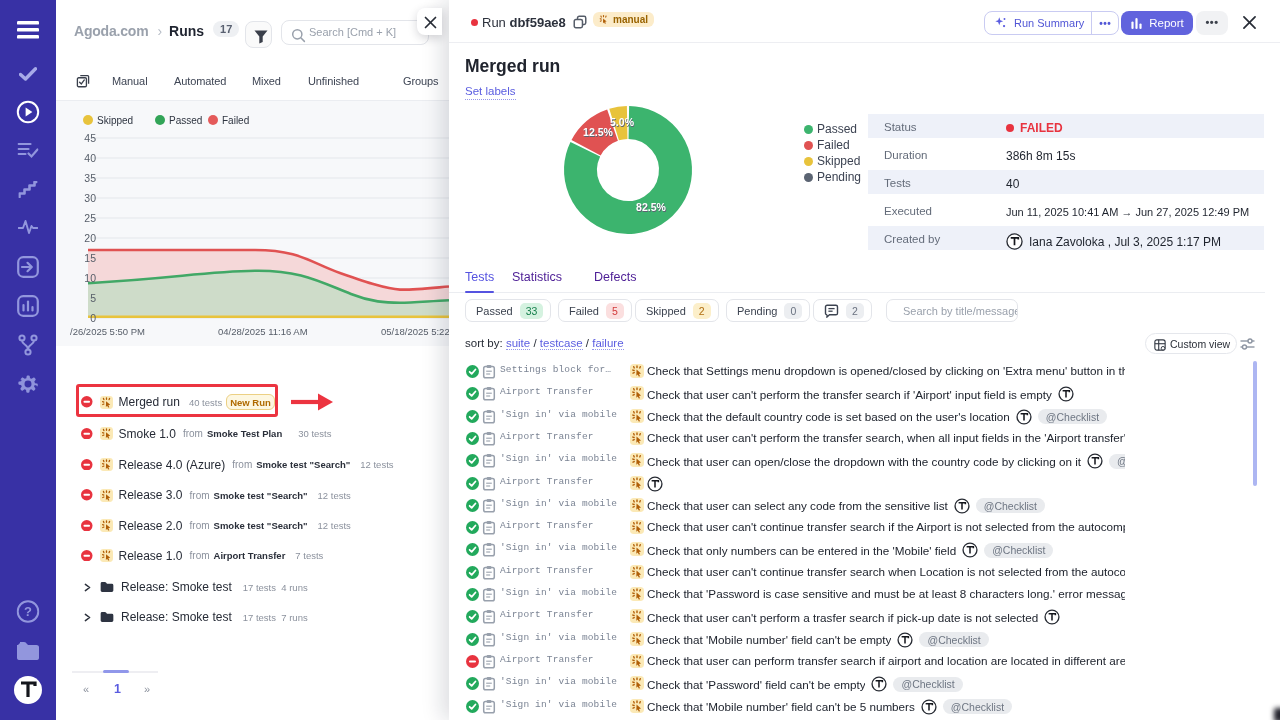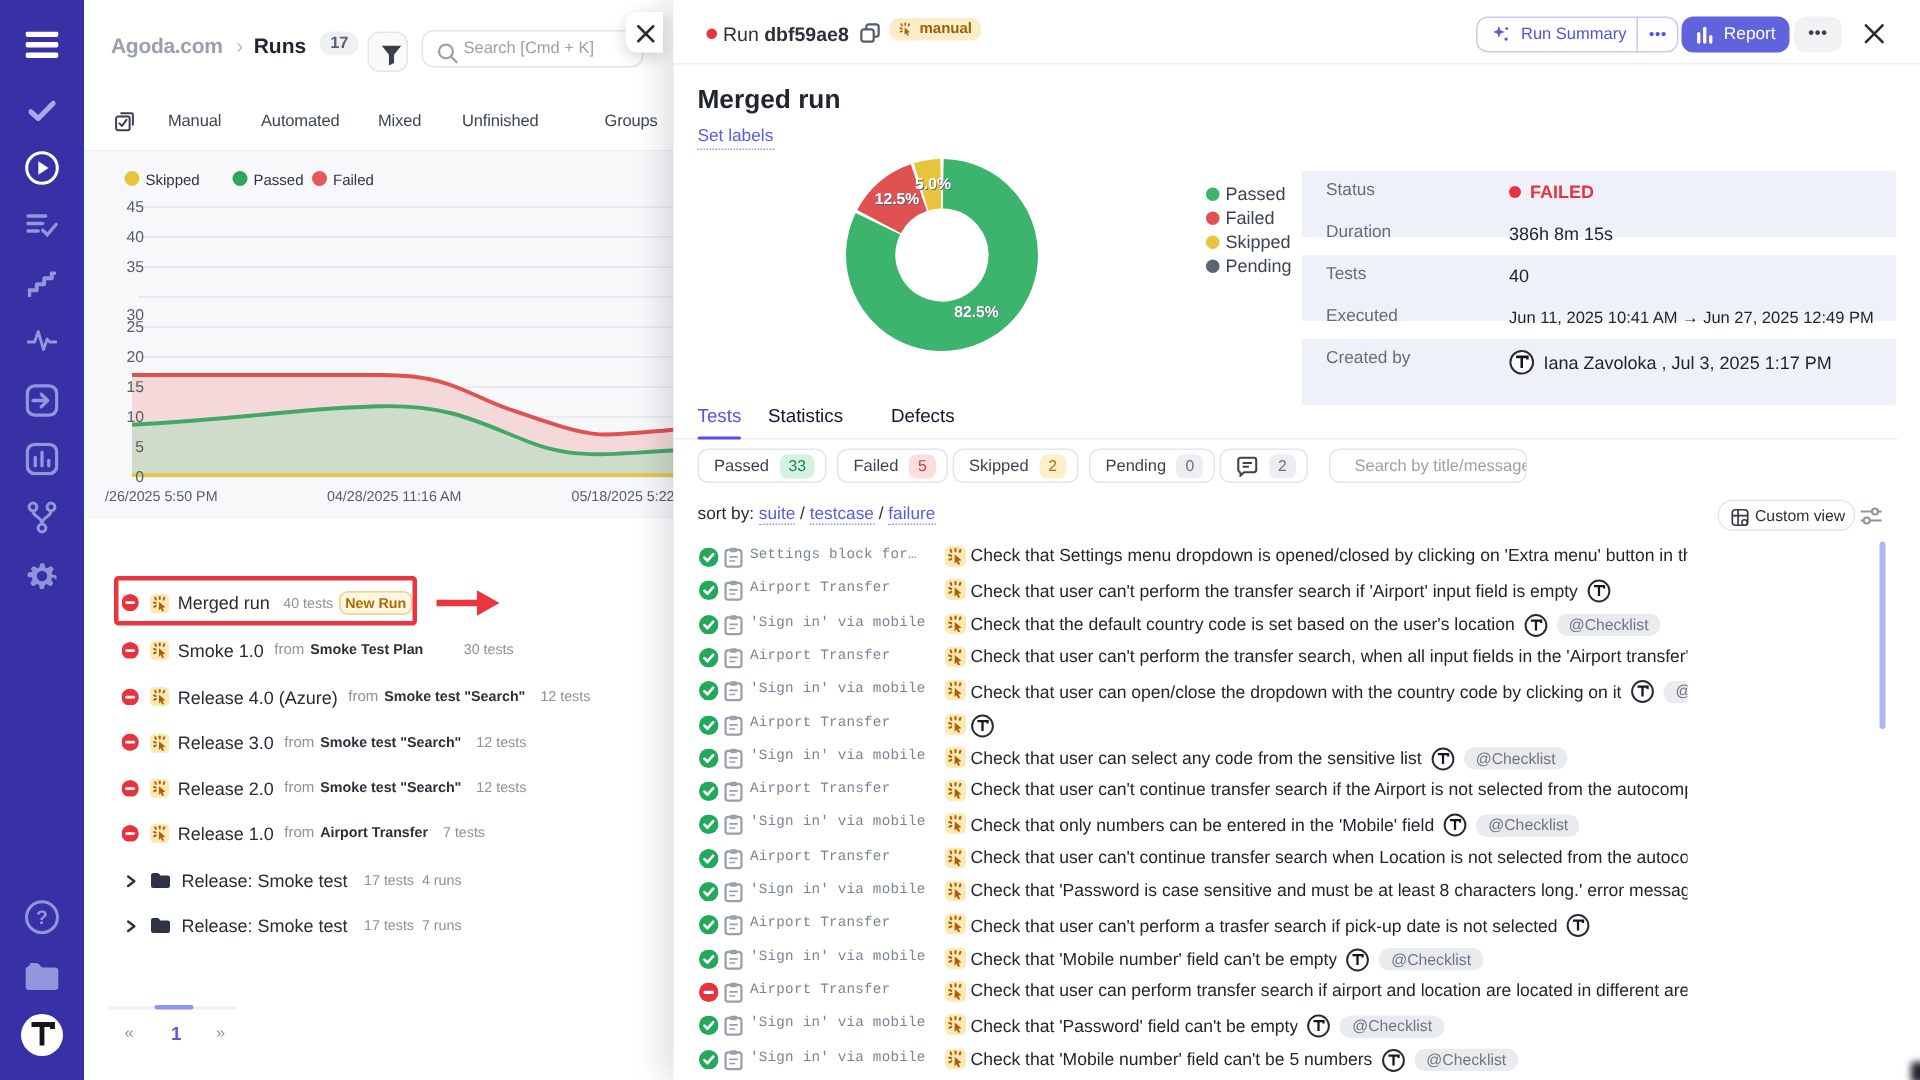--- a/index.html
+++ b/index.html
@@ -38,26 +38,26 @@
 
 #annrect { position:absolute; left:76px; top:384px; width:202px; height:33px; border:3px solid #ec3440; border-radius:3px; z-index:40; }
 
 #drawer { position:absolute; left:449px; top:0; width:831px; height:720px; background:#fff; box-shadow:-7px 0 20px rgba(15,23,42,.14); z-index:20; }
 #dhead { position:absolute; left:0; top:0; width:100%; height:43px; border-bottom:1px solid #edeef2; background:#fff; }
 .bdg-manual { display:inline-flex; align-items:center; gap:4px; background:#fcecca; border-radius:6px; padding:2px 6px 2px 5px; color:#9a6402; font-weight:700; font-size:10px; }
 #runsum { position:absolute; left:535px; top:11px; height:24px; border:1px solid #c9cbf2; border-radius:8px; display:flex; align-items:center; background:#fff; }
 #repbtn { position:absolute; left:672px; top:11px; height:24px; width:72px; background:#6163dd; border-radius:8px; color:#fff; font-size:11.5px; font-weight:400; display:flex; align-items:center; justify-content:center; gap:6px; }
 #dots2 { position:absolute; left:747px; top:11px; width:32px; height:24px; background:#f1f2f4; border-radius:8px; color:#3c414b; text-align:center; }
 
-.trow { position:absolute; left:419px; width:396px; height:44px; font-size:12px; }
+.trow { position:absolute; left:419px; width:396px; height:24px; font-size:12px; }
 .trow .lab { position:absolute; left:16px; top:7px; color:#646c7a; font-size:11.5px; }
 .trow .val { position:absolute; left:138px; top:7px; color:#1e232d; white-space:nowrap; }
 .alt { background:#eef1f9; }
 
-.dtab { position:absolute; top:270px; font-size:12.5px; color:#0f172a; }
+.dtab { position:absolute; top:270px; font-size:12.5px; color:#4c1d95; }
 
 .chip { position:absolute; top:299px; height:23px; border:1px solid #e3e5ea; border-radius:7px; background:#fff; font-size:11px; color:#3c4350; display:flex; align-items:center; gap:7px; padding:0 7px 0 10px; }
 .chip b { font-weight:400; }
 .npill { display:inline-block; border-radius:5px; font-size:10.5px; padding:2px 6px; font-weight:400; }
 .np-g { background:#d5f2e0; color:#17804d; }
 .np-r { background:#fbdfdf; color:#d23a3a; }
 .np-y { background:#fcefca; color:#b06e10; }
 .np-gr { background:#eceef1; color:#6a7280; }
 
 .tr2 { position:absolute; left:0px; width:816px; height:22px; white-space:nowrap; overflow:hidden; }
@@ -182,21 +182,21 @@
    </g>
    <path d="M32 149 L199 149 C 244 149 255 162 284 172 C 310 181 330 188 344 188.6 C 356 189 370 187.5 393 185.5 L393 217 L32 217 Z" fill="#f5d8d9"></path>
    <path d="M32 182.2 C 120 177 150 170.5 199 169.8 C 244 169.2 262 180 295 193 C 315 201 330 201.8 344 201.8 C 356 201.8 370 200.5 393 199.3 L393 217 L32 217 Z" fill="#cedcc9"></path>
    <path d="M32 149 L199 149 C 244 149 255 162 284 172 C 310 181 330 188 344 188.6 C 356 189 370 187.5 393 185.5" stroke="#e05252" stroke-width="2.6" fill="none"></path>
    <path d="M32 182.2 C 120 177 150 170.5 199 169.8 C 244 169.2 262 180 295 193 C 315 201 330 201.8 344 201.8 C 356 201.8 370 200.5 393 199.3" stroke="#41a866" stroke-width="2.6" fill="none"></path>
    <line x1="32" y1="215.7" x2="393" y2="215.7" stroke="#e8c33c" stroke-width="2.4"></line>
   </svg>
   <div class="ylab" style="top:31px">45</div>
   <div class="ylab" style="top:51px">40</div>
   <div class="ylab" style="top:71px">35</div>
-  <div class="ylab" style="top:103px">30</div>
+  <div class="ylab" style="top:91px">30</div>
   <div class="ylab" style="top:111px">25</div>
   <div class="ylab" style="top:131px">20</div>
   <div class="ylab" style="top:151px">15</div>
   <div class="ylab" style="top:171px">10</div>
   <div class="ylab" style="top:191px">5</div>
   <div class="ylab" style="top:211px">0</div>
   <div class="xlab" style="left:14px">/26/2025 5:50 PM</div>
   <div class="xlab" style="left:162px">04/28/2025 11:16 AM</div>
   <div class="xlab" style="left:325px">05/18/2025 5:22 PM</div>
  </div>
@@ -232,21 +232,21 @@
             <line x1="4" y1="2.8" x2="4.5" y2="4.2"></line>
             <line x1="7.5" y1="2.2" x2="7.5" y2="3.8"></line>
             <line x1="11" y1="2.8" x2="10.5" y2="4.2"></line>
             <line x1="3" y1="6.5" x2="4.4" y2="7"></line>
             <line x1="3.2" y1="9.8" x2="4.5" y2="9.2"></line>
           </g>
           <path d="M7 6 L11.8 10.2 L9.6 10.6 L10.8 13 L9.4 13.4 L8.3 11.2 L6.8 12.6 Z" fill="#b05e06"></path>
         </svg>
         <span class="runname" style="margin-right:7px">Smoke 1.0</span>
         <span class="runfrom" style="margin-right:4px">from</span>
-        <span class="runplan" style="margin-right:27px">Smoke Test Plan</span>
+        <span class="runplan" style="margin-right:16px">Smoke Test Plan</span>
         <span class="runmeta">30 tests</span>
       </div>
  <div class="runrow" style="top:452.5px">
         <svg style="flex:none;margin-right:7px" width="11.5" height="11.5" viewBox="0 0 14 14">
           <circle cx="7" cy="7" r="7" fill="#e8333f"></circle>
           <rect x="3" y="5.8" width="8" height="2.4" rx="1.2" fill="#fff"></rect>
         </svg>
         <svg style="flex:none;margin-right:6px" width="13" height="13" viewBox="0 0 15 15">
           <rect width="15" height="15" rx="4" fill="#fbe9b6"></rect>
           <g stroke="#b05e06" stroke-width="1.5" stroke-linecap="round">

